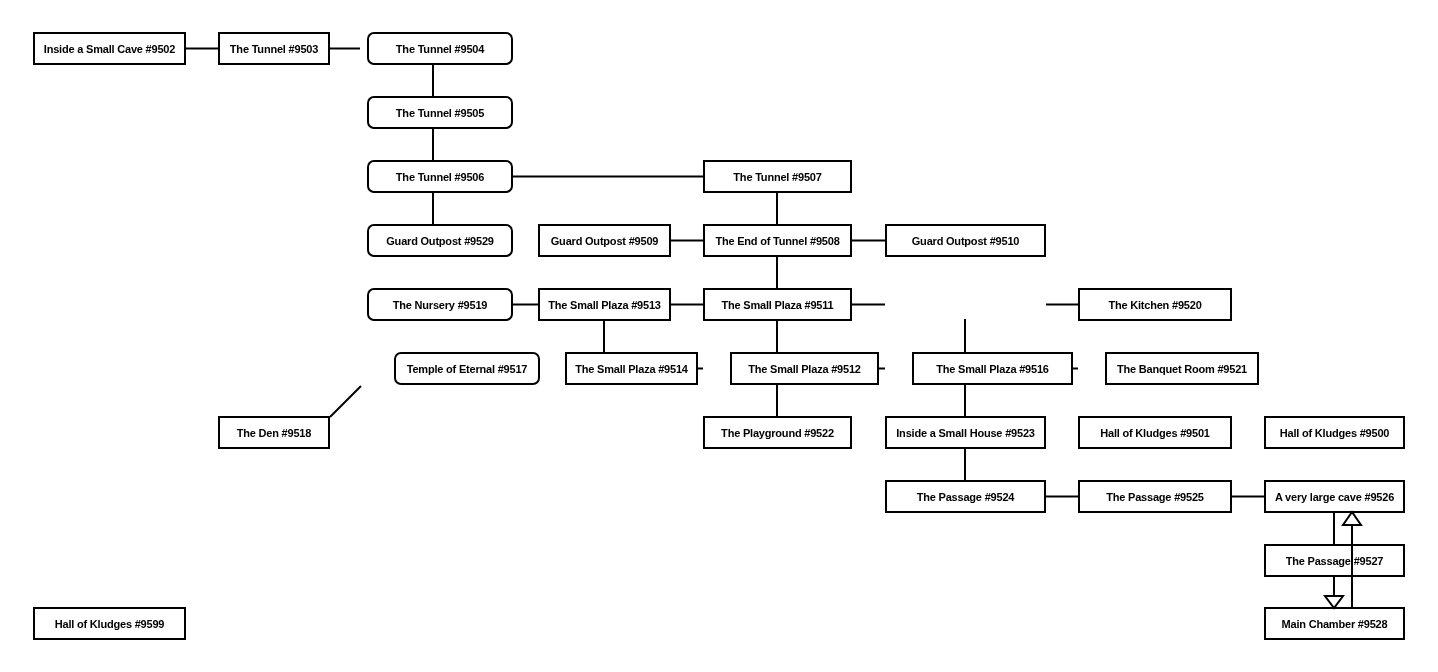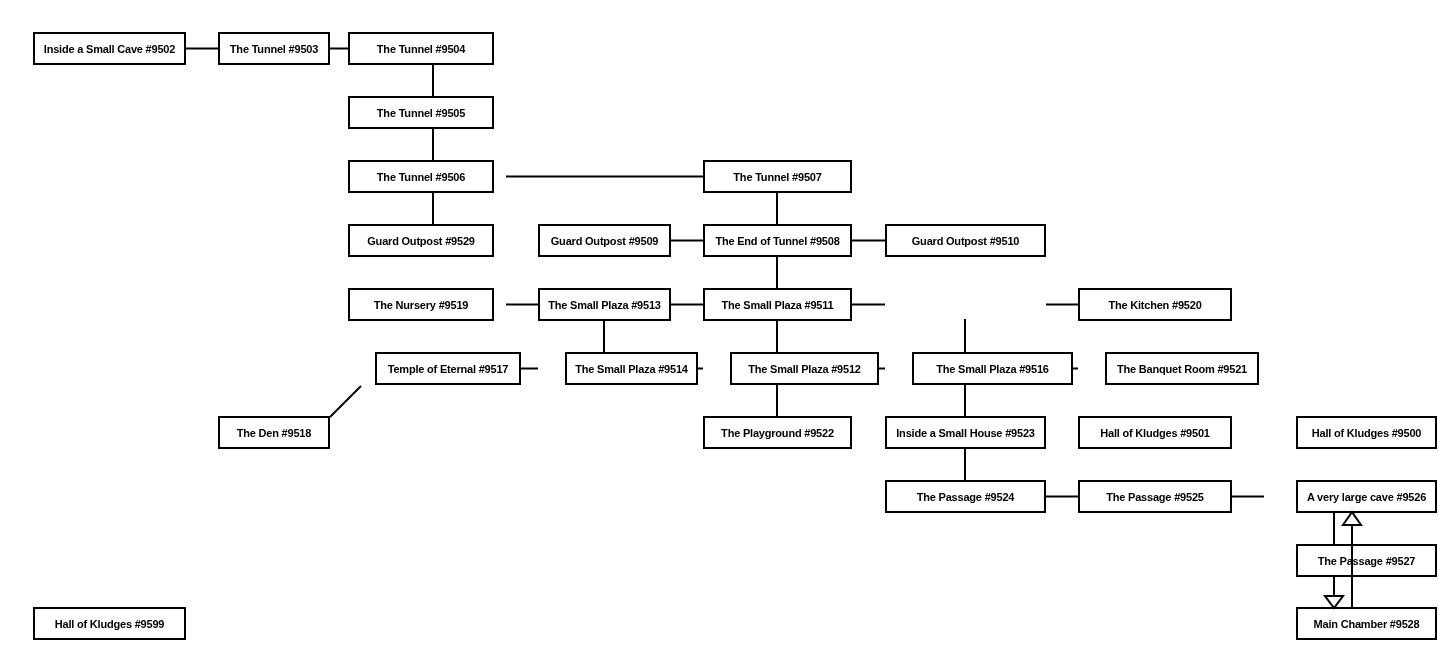--- a/index.html
+++ b/index.html
@@ -11,26 +11,26 @@
   .node {
     position:absolute; z-index:2; box-sizing:border-box; height:33px;
     border:2px solid #000; background:#fff; color:#000;
     display:flex; align-items:center; justify-content:center;
     font-size:11px; font-weight:600; letter-spacing:-0.2px; white-space:nowrap;
     cursor:default;
   }
   
   .c0 { left:33px;   width:153px; }
   .c1 { left:218px;  width:112px; }
-  .c2 { left:348px;  width:146px; }
+  .c2 { left:367px;  width:146px;border-radius:7px; }
   .c3 { left:538px;  width:133px; }
   .c4 { left:703px;  width:149px; }
   .c5 { left:885px;  width:161px; }
   .c6 { left:1078px; width:154px; }
-  .c7 { left:1296px; width:141px; }
+  .c7 { left:1264px; width:141px; }
   
   .r0 { top:32px; }  .r1 { top:96px; }  .r2 { top:160px; } .r3 { top:224px; }
   .r4 { top:288px; } .r5 { top:352px;margin-left:27px; } .r6 { top:416px; } .r7 { top:480px; }
   .r8 { top:544px; } .r9 { top:607px; }
   line { stroke:#000; stroke-width:2; }
   polygon { fill:#fff; stroke:#000; stroke-width:2; }
 </style>
 </head>
 <body>
 

